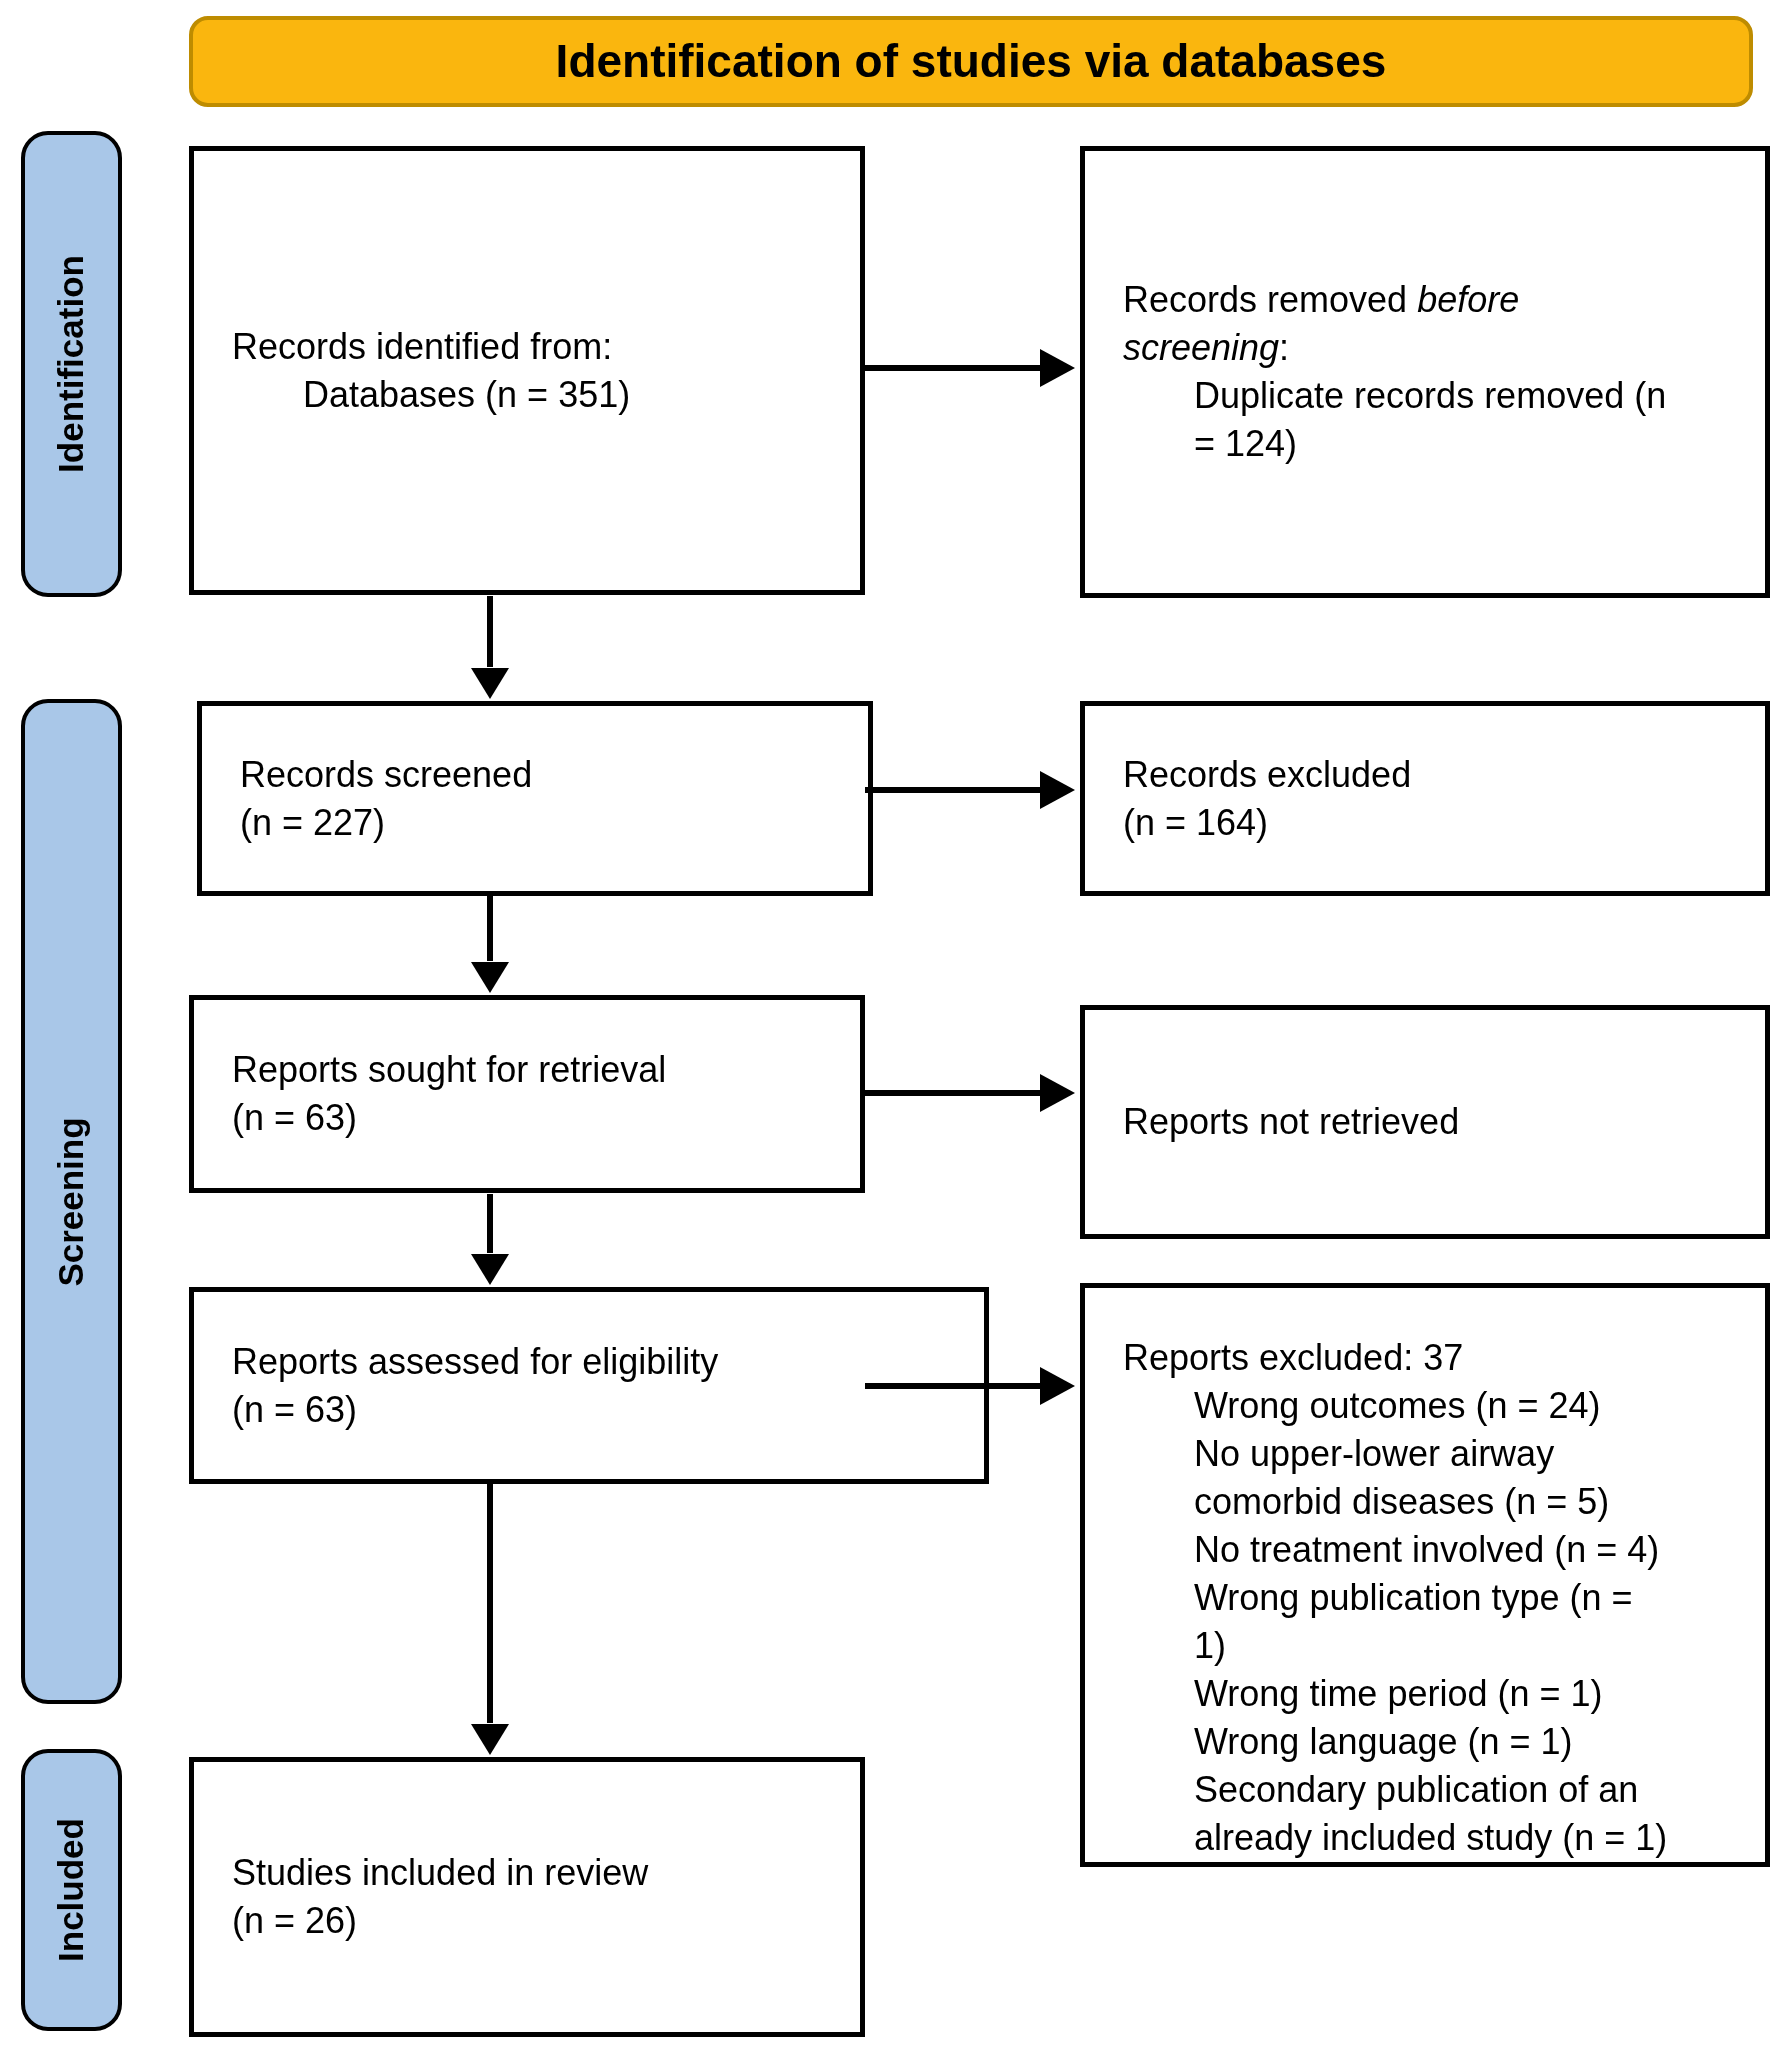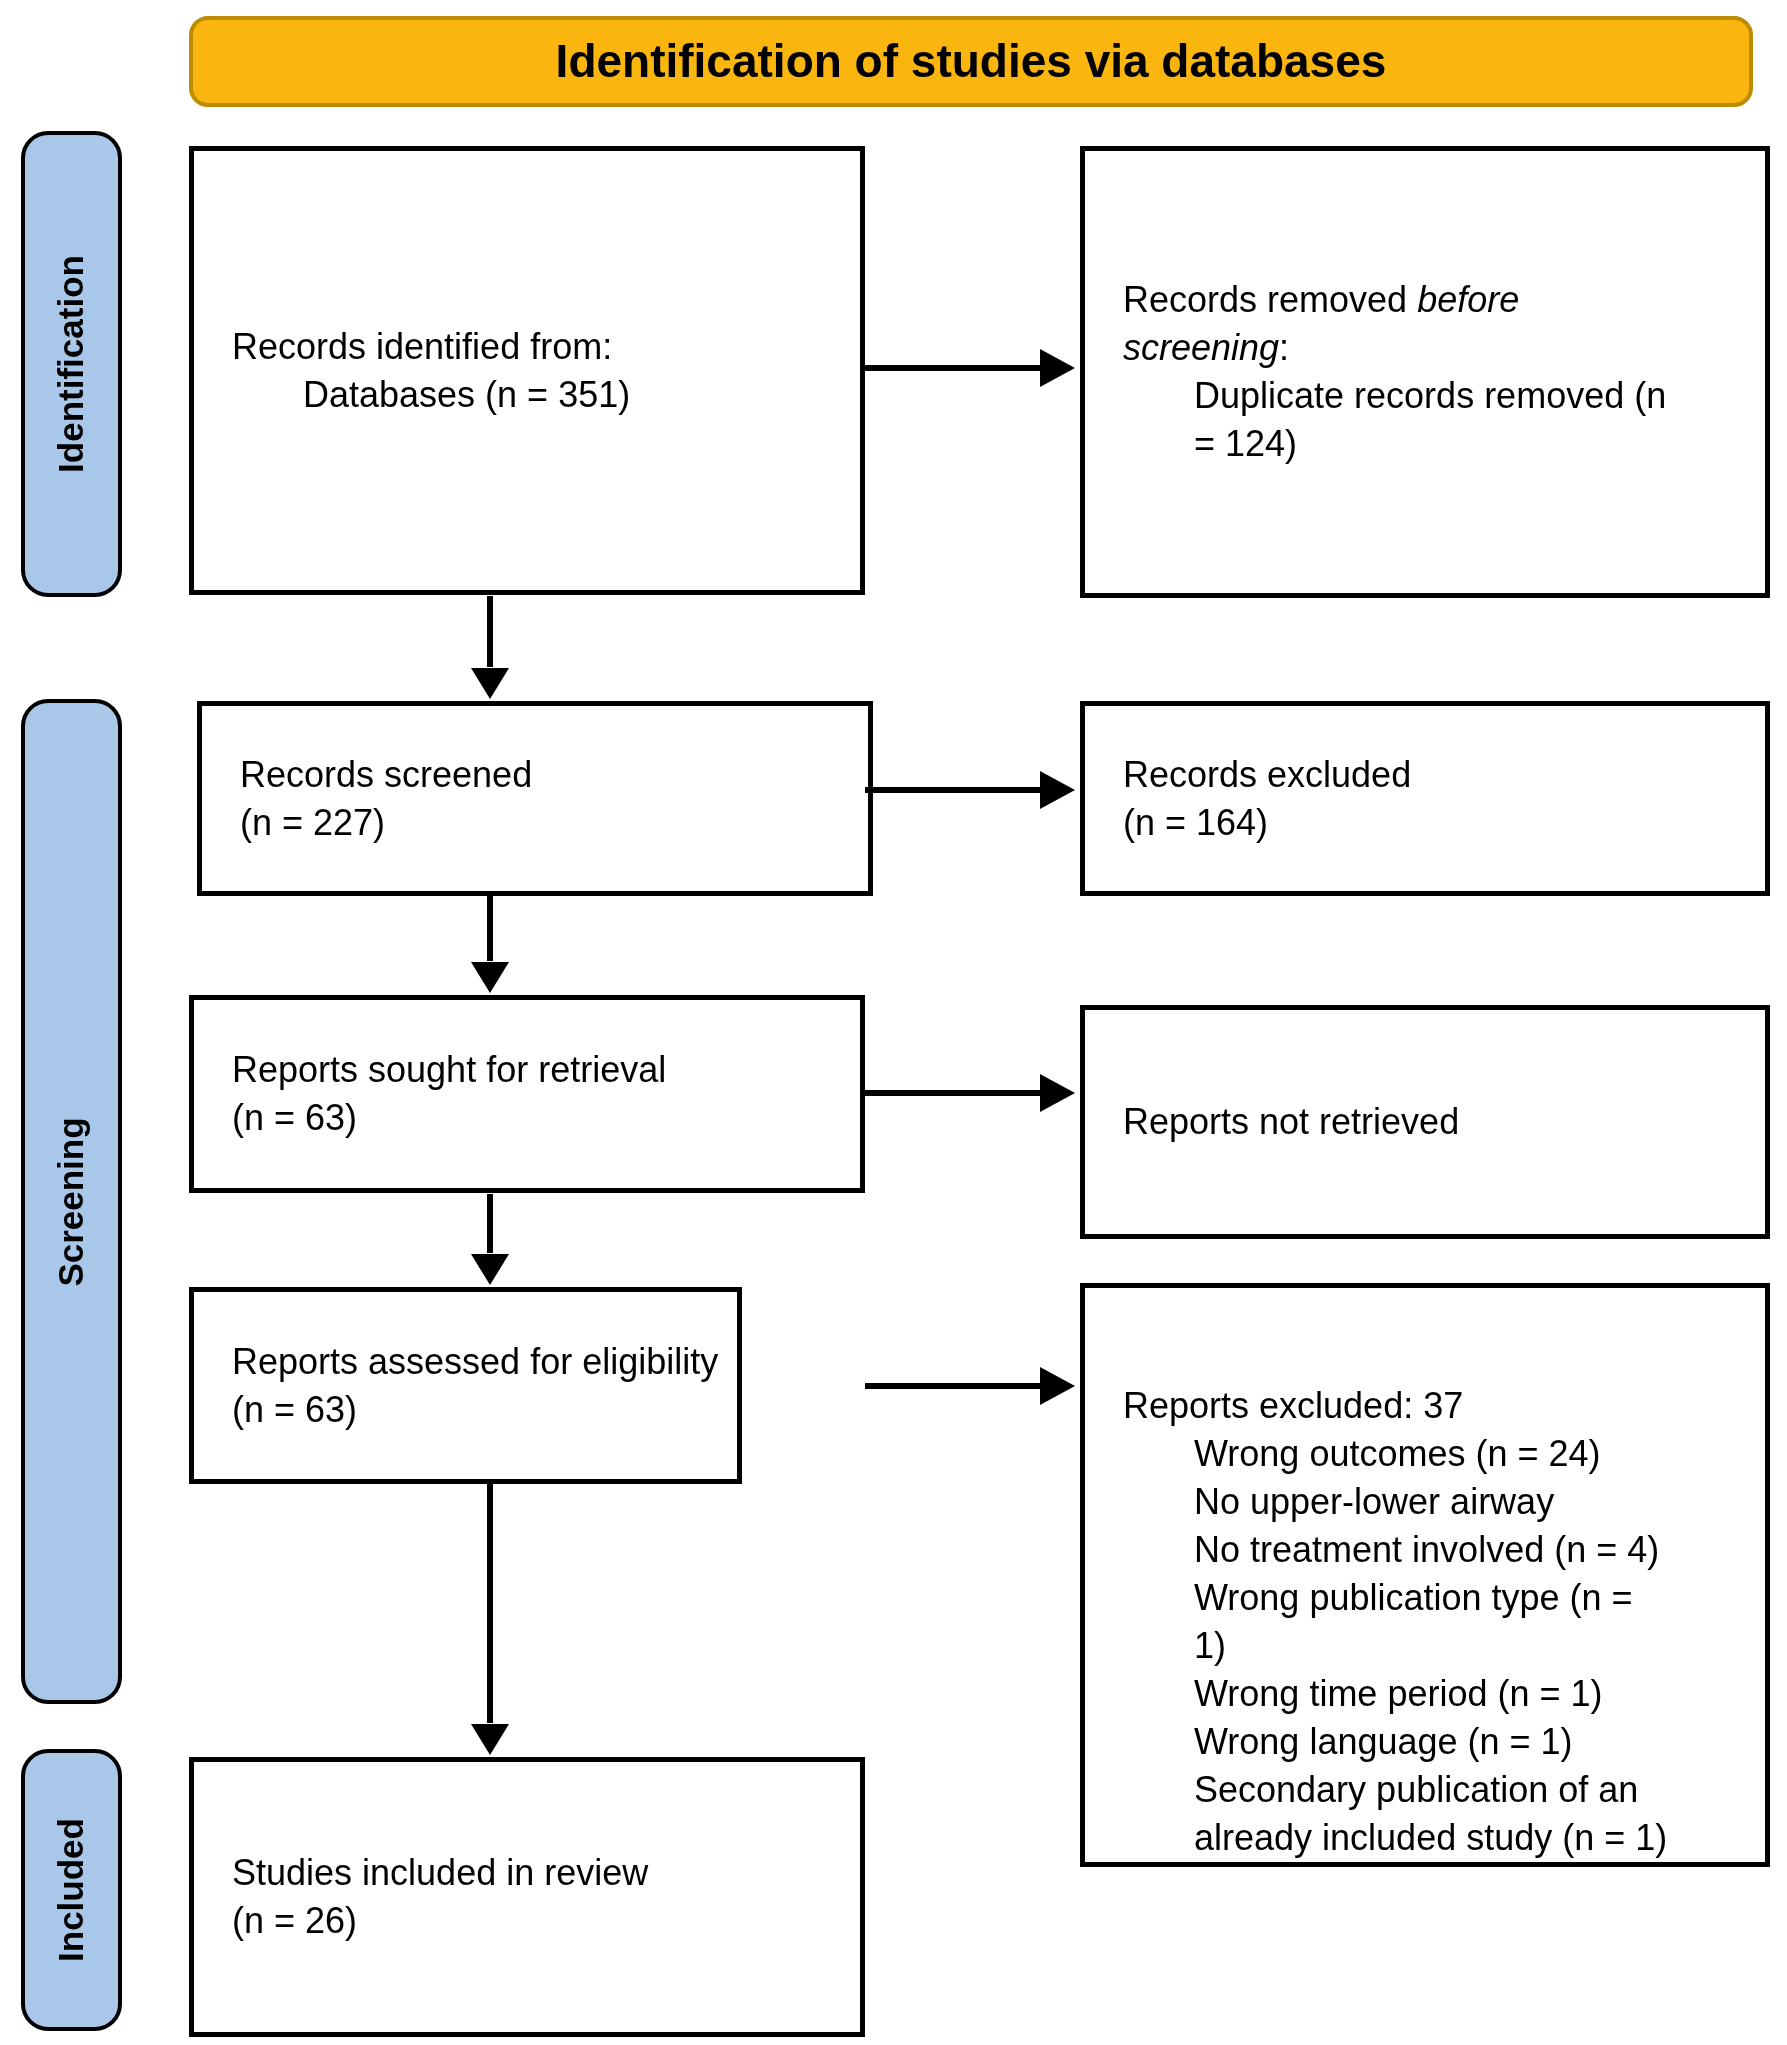--- a/index.html
+++ b/index.html
@@ -112,21 +112,21 @@
         <div class="tline"><span>Records screened</span></div>
         <div class="tline"><span>(n = 227)</span></div>
       </div>
   </div>
   <div class="fbox" style="left:189px;top:995px;width:676px;height:198px;">
     <div class="box-content">
         <div class="tline"><span>Reports sought for retrieval</span></div>
         <div class="tline"><span>(n = 63)</span></div>
       </div>
   </div>
-  <div class="fbox" style="left:189px;top:1287px;width:553px;height:197px;">
+  <div class="fbox" style="left:189px;top:1287px;width:800px;height:197px;">
     <div class="box-content">
         <div class="tline"><span>Reports assessed for eligibility</span></div>
         <div class="tline"><span>(n = 63)</span></div>
       </div>
   </div>
   <div class="fbox" style="left:189px;top:1757px;width:676px;height:280px;">
     <div class="box-content">
         <div class="tline"><span>Studies included in review</span></div>
         <div class="tline"><span>(n = 26)</span></div>
       </div>
@@ -149,20 +149,21 @@
   <div class="fbox" style="left:1080px;top:997px;width:690px;height:234px;margin-top:8px;">
     <div class="box-content">
         <div class="tline"><span>Reports not retrieved</span></div>
       </div>
   </div>
   <div class="fbox" style="left:1080px;top:1283px;width:690px;height:584px;">
     <div class="box-content top">
         <div class="tline"><span>Reports excluded: 37</span></div>
         <div class="tline ind"><span>Wrong outcomes (n = 24)</span></div>
         <div class="tline ind"><span>No upper-lower airway</span></div>
+        <div class="tline ind"><span>comorbid diseases (n = 5)</span></div>
         <div class="tline ind"><span>No treatment involved (n = 4)</span></div>
         <div class="tline ind"><span>Wrong publication type (n =</span></div>
         <div class="tline ind"><span>1)</span></div>
         <div class="tline ind"><span>Wrong time period (n = 1)</span></div>
         <div class="tline ind"><span>Wrong language (n = 1)</span></div>
         <div class="tline ind"><span>Secondary publication of an</span></div>
         <div class="tline ind"><span>already included study (n = 1)</span></div>
       </div>
   </div>
 

